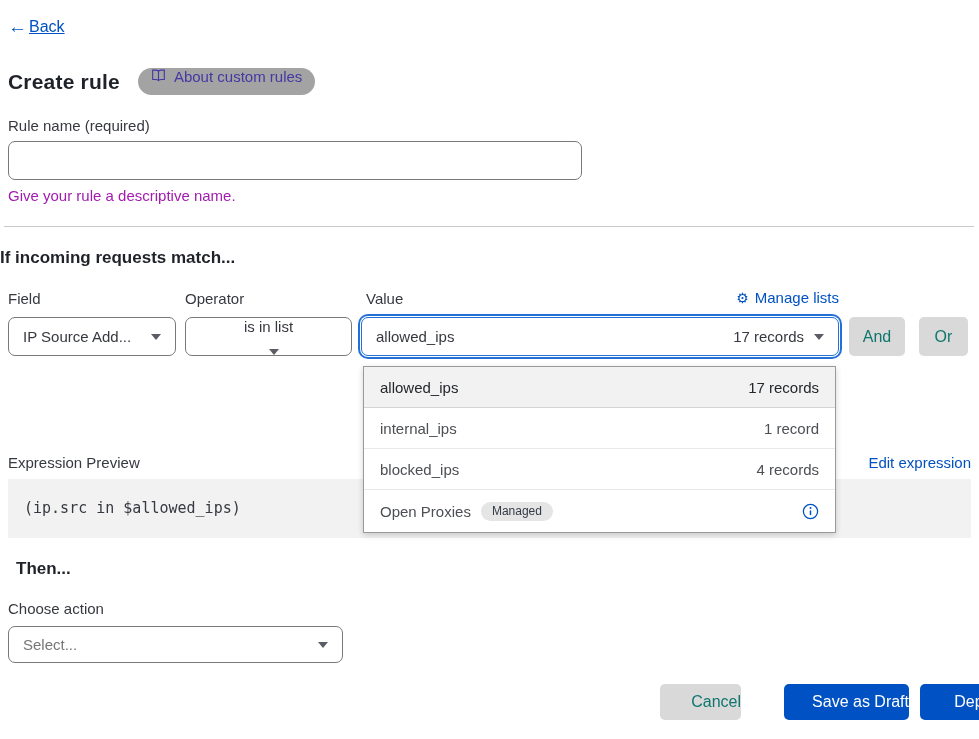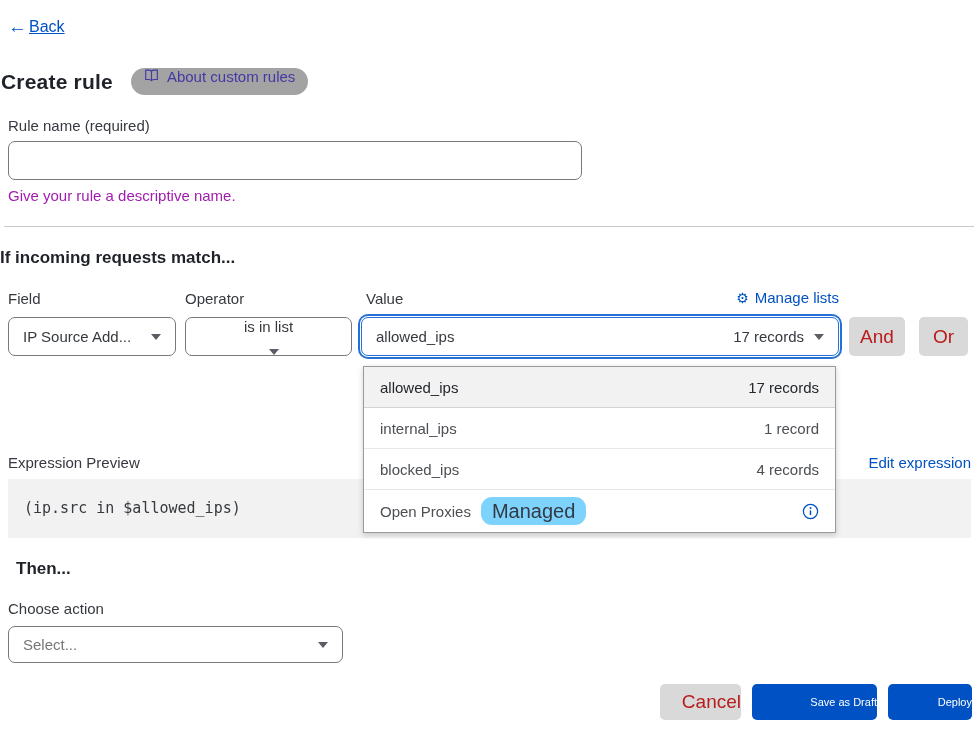--- a/index.html
+++ b/index.html
@@ -8,21 +8,21 @@
   .page { position:relative; width:979px; height:739px; background:#fff; overflow:hidden; }
 
   .abs { position:absolute; }
 
   
   .link { color:#0051c3; cursor:pointer; font-size:15px; }
   .back-link { top:17px; left:8px; display:flex; align-items:center; gap:2px; font-size:16px; }
   .back-arrow { color:#0051c3; font-size:19px; text-decoration:none; line-height:1; }
 
   
-  .title-row { top:68px; left:1px; display:flex; align-items:center; gap:18px; }
+  .title-row { top:68px; left:8px; display:flex; align-items:center; gap:18px; }
   .page-title { font-size:21px; font-weight:700; color:#1f2228; letter-spacing:.2px; }
   .about-badge { display:flex; gap:8px; background:#a3a3a3; color:#4338a4;
                  height:27px; padding:0 13px; border-radius:14px; font-size:15px; cursor:pointer; }
 
   
   .field-label { font-size:15px; color:#36393f; }
   .helper-text { font-size:15px; color:#a21caf; }
 
   .text-input { top:141px; left:8px; width:574px; height:39px; border:1px solid #797979;
                 border-radius:7px; background:#fff; font-size:15px; padding:0 12px;
@@ -35,38 +35,38 @@
   
   .select-box { height:39px; background:#fff; border:1px solid #797979; border-radius:7px;
                 display:flex; align-items:center; justify-content:space-between;
                 padding:0 14px; font-size:15px; color:#36393f; cursor:pointer; }
   .select-box.focused { border:1px solid #2470d7; box-shadow:0 0 0 1px #fff, 0 0 0 3px #2470d7; }
   .chevron { width:0; height:0; border-left:5px solid transparent; border-right:5px solid transparent;
              border-top:6px solid #5a5d63; flex:none; margin-left:10px; }
   .placeholder { color:#767676; }
   .select-right { display:flex; align-items:center; }
 
-  .gray-btn { background:#d9d9d9; color:#b91c1c; border:none; border-radius:5px; font-size:19px;
+  .gray-btn { background:#d9d9d9; color:#0f766e; border:none; border-radius:5px; font-size:16px;
               font-family:"Liberation Sans",sans-serif; cursor:pointer; }
-  .blue-btn { background:#0051c3; color:#fff; border:none; border-radius:5px; font-size:11px;
-              font-family:"Liberation Sans",sans-serif; cursor:pointer; }
+  .blue-btn { background:#0051c3; color:#fff; border:none; border-radius:5px; font-size:16px;
+              font-family:"Liberation Sans",sans-serif; cursor:pointer;margin-left:32px; }
 
   
   .manage-lists { top:289px; right:140px; display:flex; align-items:center; gap:6px; }
   .gear-glyph { font-family:"DejaVu Sans",sans-serif; color:#0051c3; font-size:14px; text-decoration:none; }
 
   
   .dropdown-panel { top:366px; left:363px; width:473px; background:#fff; border:1px solid #9a9a9a;
                     box-shadow:0 2px 6px rgba(0,0,0,.18); z-index:5; }
   .dd-row { height:41px; display:flex; align-items:center; justify-content:space-between;
             padding:0 16px; font-size:15px; color:#4c4f54; cursor:pointer; border-bottom:1px solid #e8e8e8; }
   .dd-row:last-child { border-bottom:none; height:42px; }
   .dd-row.selected { background:#f2f2f2; color:#24272c; border-bottom:1px solid #d4d4d4; }
   .dd-left { display:flex; align-items:center; gap:10px; }
-  .managed-pill { background:#7dd3fc; color:#333a45; border-radius:11px; padding:2.5px 11px; font-size:20px; }
+  .managed-pill { background:#e5e5e5; color:#333a45; border-radius:11px; padding:2.5px 11px; font-size:12px; }
 
   
   .expr-box { top:479px; left:8px; width:963px; height:59px; background:#f2f2f2; z-index:1; }
   .expr-code { position:absolute; left:16px; top:20px; font-family:"DejaVu Sans Mono","Liberation Mono",monospace;
                font-size:15px; color:#36393f; }
 
   
   .footer-btn { height:36px;text-align:right; }
 </style>
 </head>

